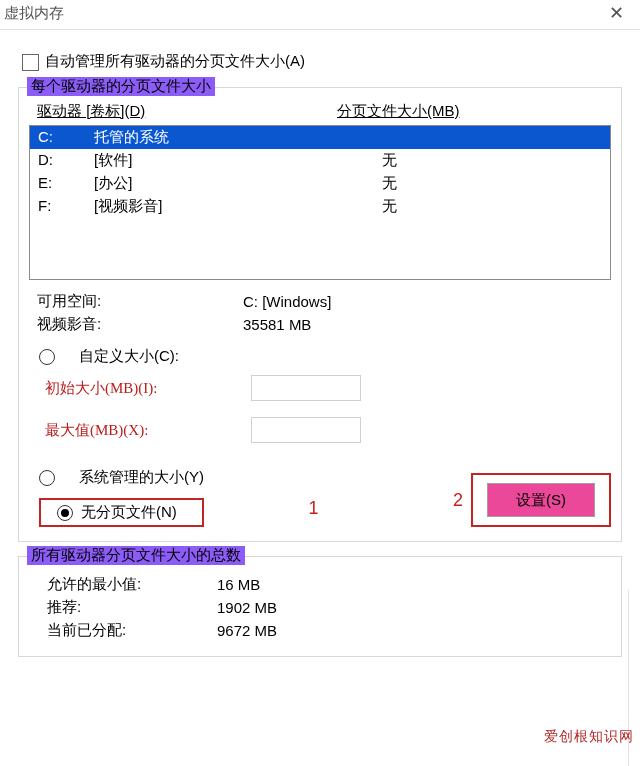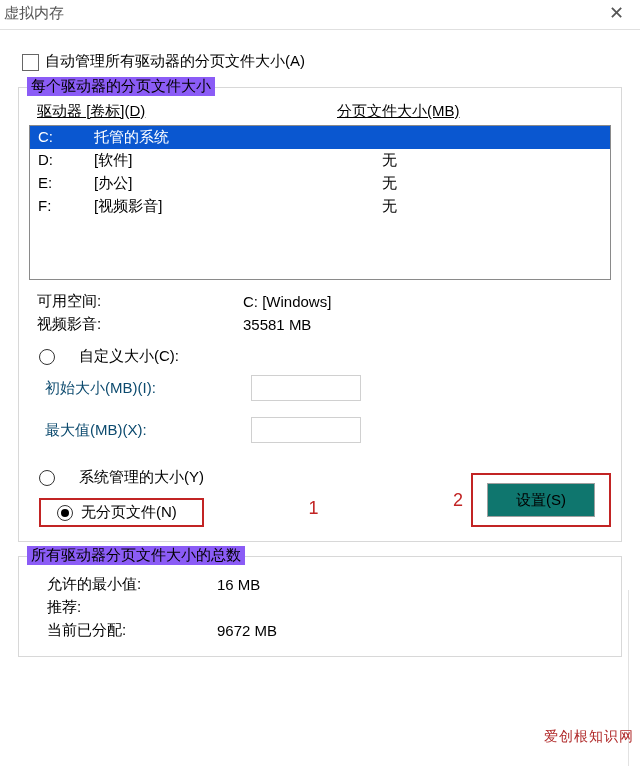--- a/index.html
+++ b/index.html
@@ -105,21 +105,21 @@
     display: inline-flex;
     align-items: center;
     justify-content: center;
   }
   .radio.sel::after {
     content: "";
     width: 8px; height: 8px;
     background: #000;
     border-radius: 50%;
   }
-  .dim { color: #0c4a6e; }
+  .dim { color: #b91c1c; font-family: Liberation Serif, serif; }
   .size-row {
     display: flex;
     align-items: center;
     padding: 4px 0 4px 16px;
   }
   .size-row .lbl { width: 206px; }
   .tinput {
     width: 110px; height: 26px;
     border: 1px solid #d0d0d0;
     background: #fff;
@@ -140,21 +140,21 @@
     gap: 8px;
   }
   .ann-num {
     color: #c22424;
     font-size: 18px;
   }
   .btn {
     height: 34px;
     padding: 0 28px;
     border: 1px solid #a0a0a0;
-    background: #0f766e;
+    background: #ec4899;
     font-family: inherit;
     font-size: 15px;
   }
   .ann2-wrap {
     display: inline-flex;
     align-items: center;
     gap: 8px;
   }
   .ann2-box {
     border: 2px solid #c22424;
@@ -276,20 +276,21 @@
 
   <div class="group totals">
     <span class="group-title">所有驱动器分页文件大小的总数</span>
     <div style="height:6px"></div>
     <div class="kv">
       <span class="k">允许的最小值:</span>
       <span class="v">16 MB</span>
     </div>
     <div class="kv">
       <span class="k">推荐:</span>
+      <span class="v">1902 MB</span>
     </div>
     <div class="kv">
       <span class="k">当前已分配:</span>
       <span class="v">9672 MB</span>
     </div>
   </div>
 
 </div>
 
 <div class="side-edge"></div>

